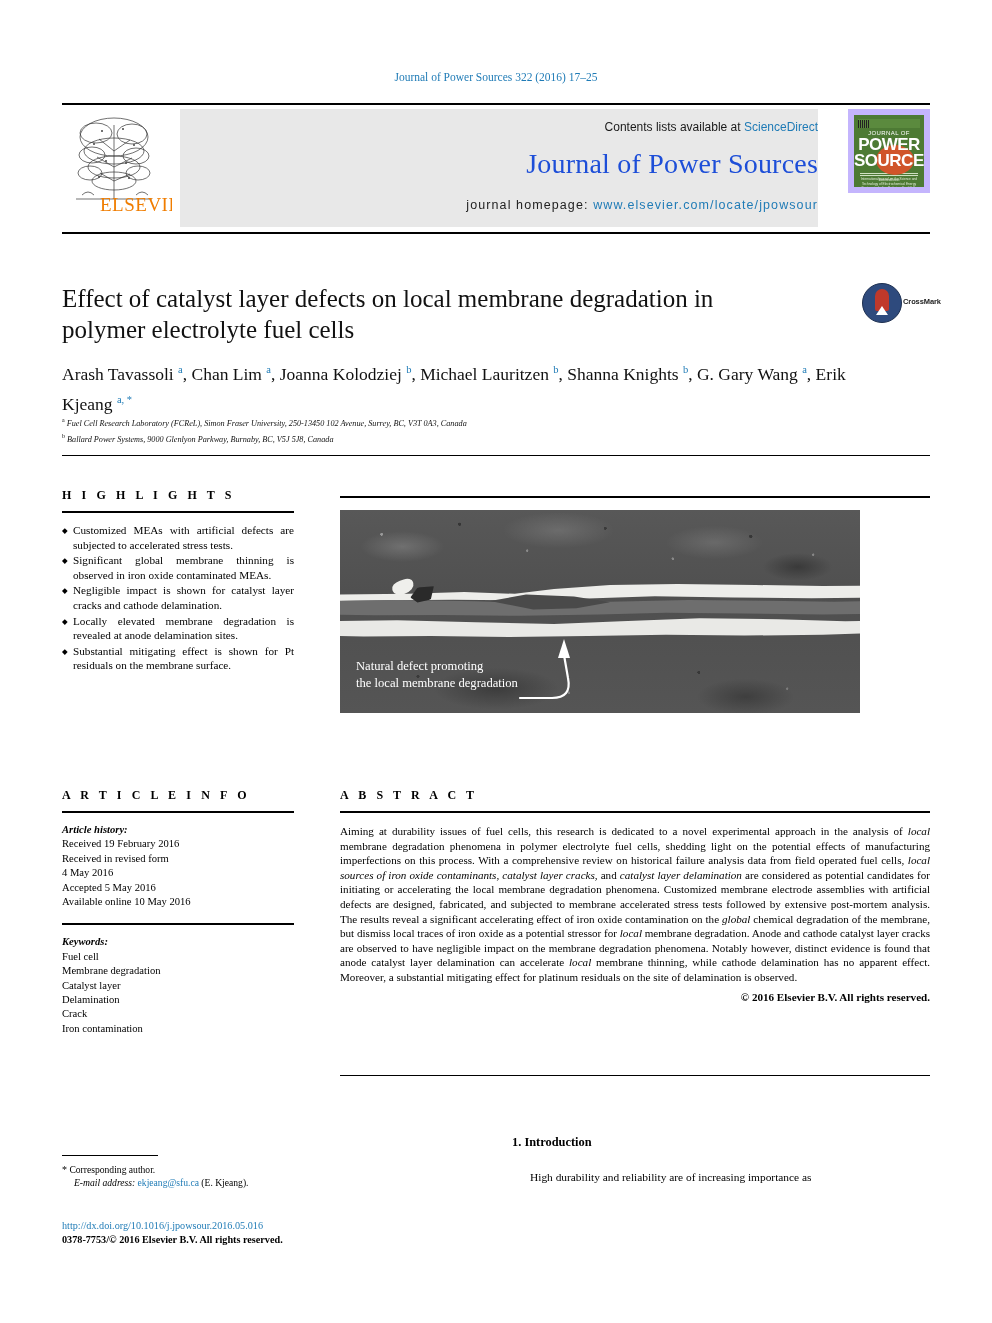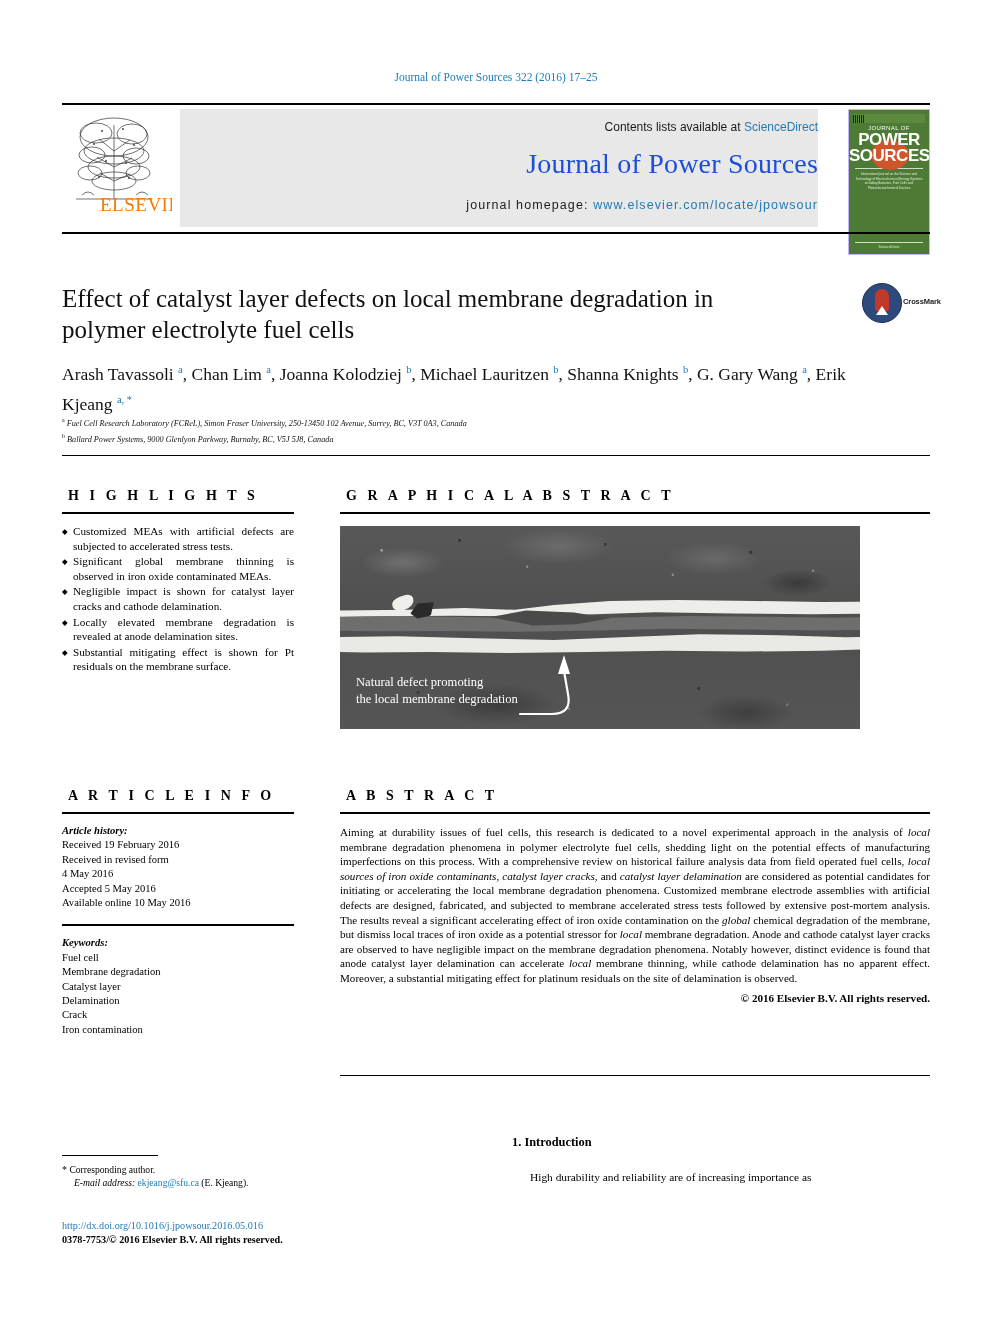--- a/index.html
+++ b/index.html
@@ -101,23 +101,23 @@
     letter-spacing: 1.1px;
     color: #222;
     padding-left: 46px;
   }
   .mast-home .url { color: #1f7bb6; }
   .cover {
     position: absolute;
     right: 0;
     top: 0;
     width: 82px;
-    height: 146px;
+    height: 84px;
     background: #4d7a34;
-    border: 1px solid #c4b5fd;
+    border: 6px solid #c4b5fd;
     box-sizing: border-box;
     overflow: hidden;
   }
   .cover-top {
     margin: 4px 4px 0 4px;
     height: 9px;
     background: #5b8a3e;
     display: flex;
     justify-content: space-between;
     align-items: center;
@@ -276,24 +276,23 @@
     top: 455px;
     width: 868px;
     height: 1px;
     background: #000;
   }
 
   
   .sec-head {
     font-family: "Liberation Serif", serif;
     font-weight: bold;
-    font-size: 14px;
+    font-size: 12px;
     letter-spacing: 3.6px;
     color: #000;
-    margin-left: 6px;
   }
   .sec-rule {
     height: 2px;
     background: #000;
     margin-top: 8px;
   }
 
   
   .col-left {
     position: absolute;
@@ -676,21 +675,20 @@
           <div>Membrane degradation</div>
           <div>Catalyst layer</div>
           <div>Delamination</div>
           <div>Crack</div>
           <div>Iron contamination</div>
         </div>
     </div>
   </div>
 
   <div class="col-right">
-    <div class="sec-head">G R A P H I C A L   A B S T R A C T</div>
     <div class="sec-rule"></div>
 
     <div class="ga-figure">
       <div class="ga-bg"></div>
       <div class="ga-speck"></div>
       <div class="ga-layer ga-white-top"></div>
       <div class="ga-layer ga-grey-mid"></div>
       <div class="ga-layer ga-white-bot"></div>
       <div class="ga-dark-wedge"></div>
       <div class="ga-brightspot"></div>

